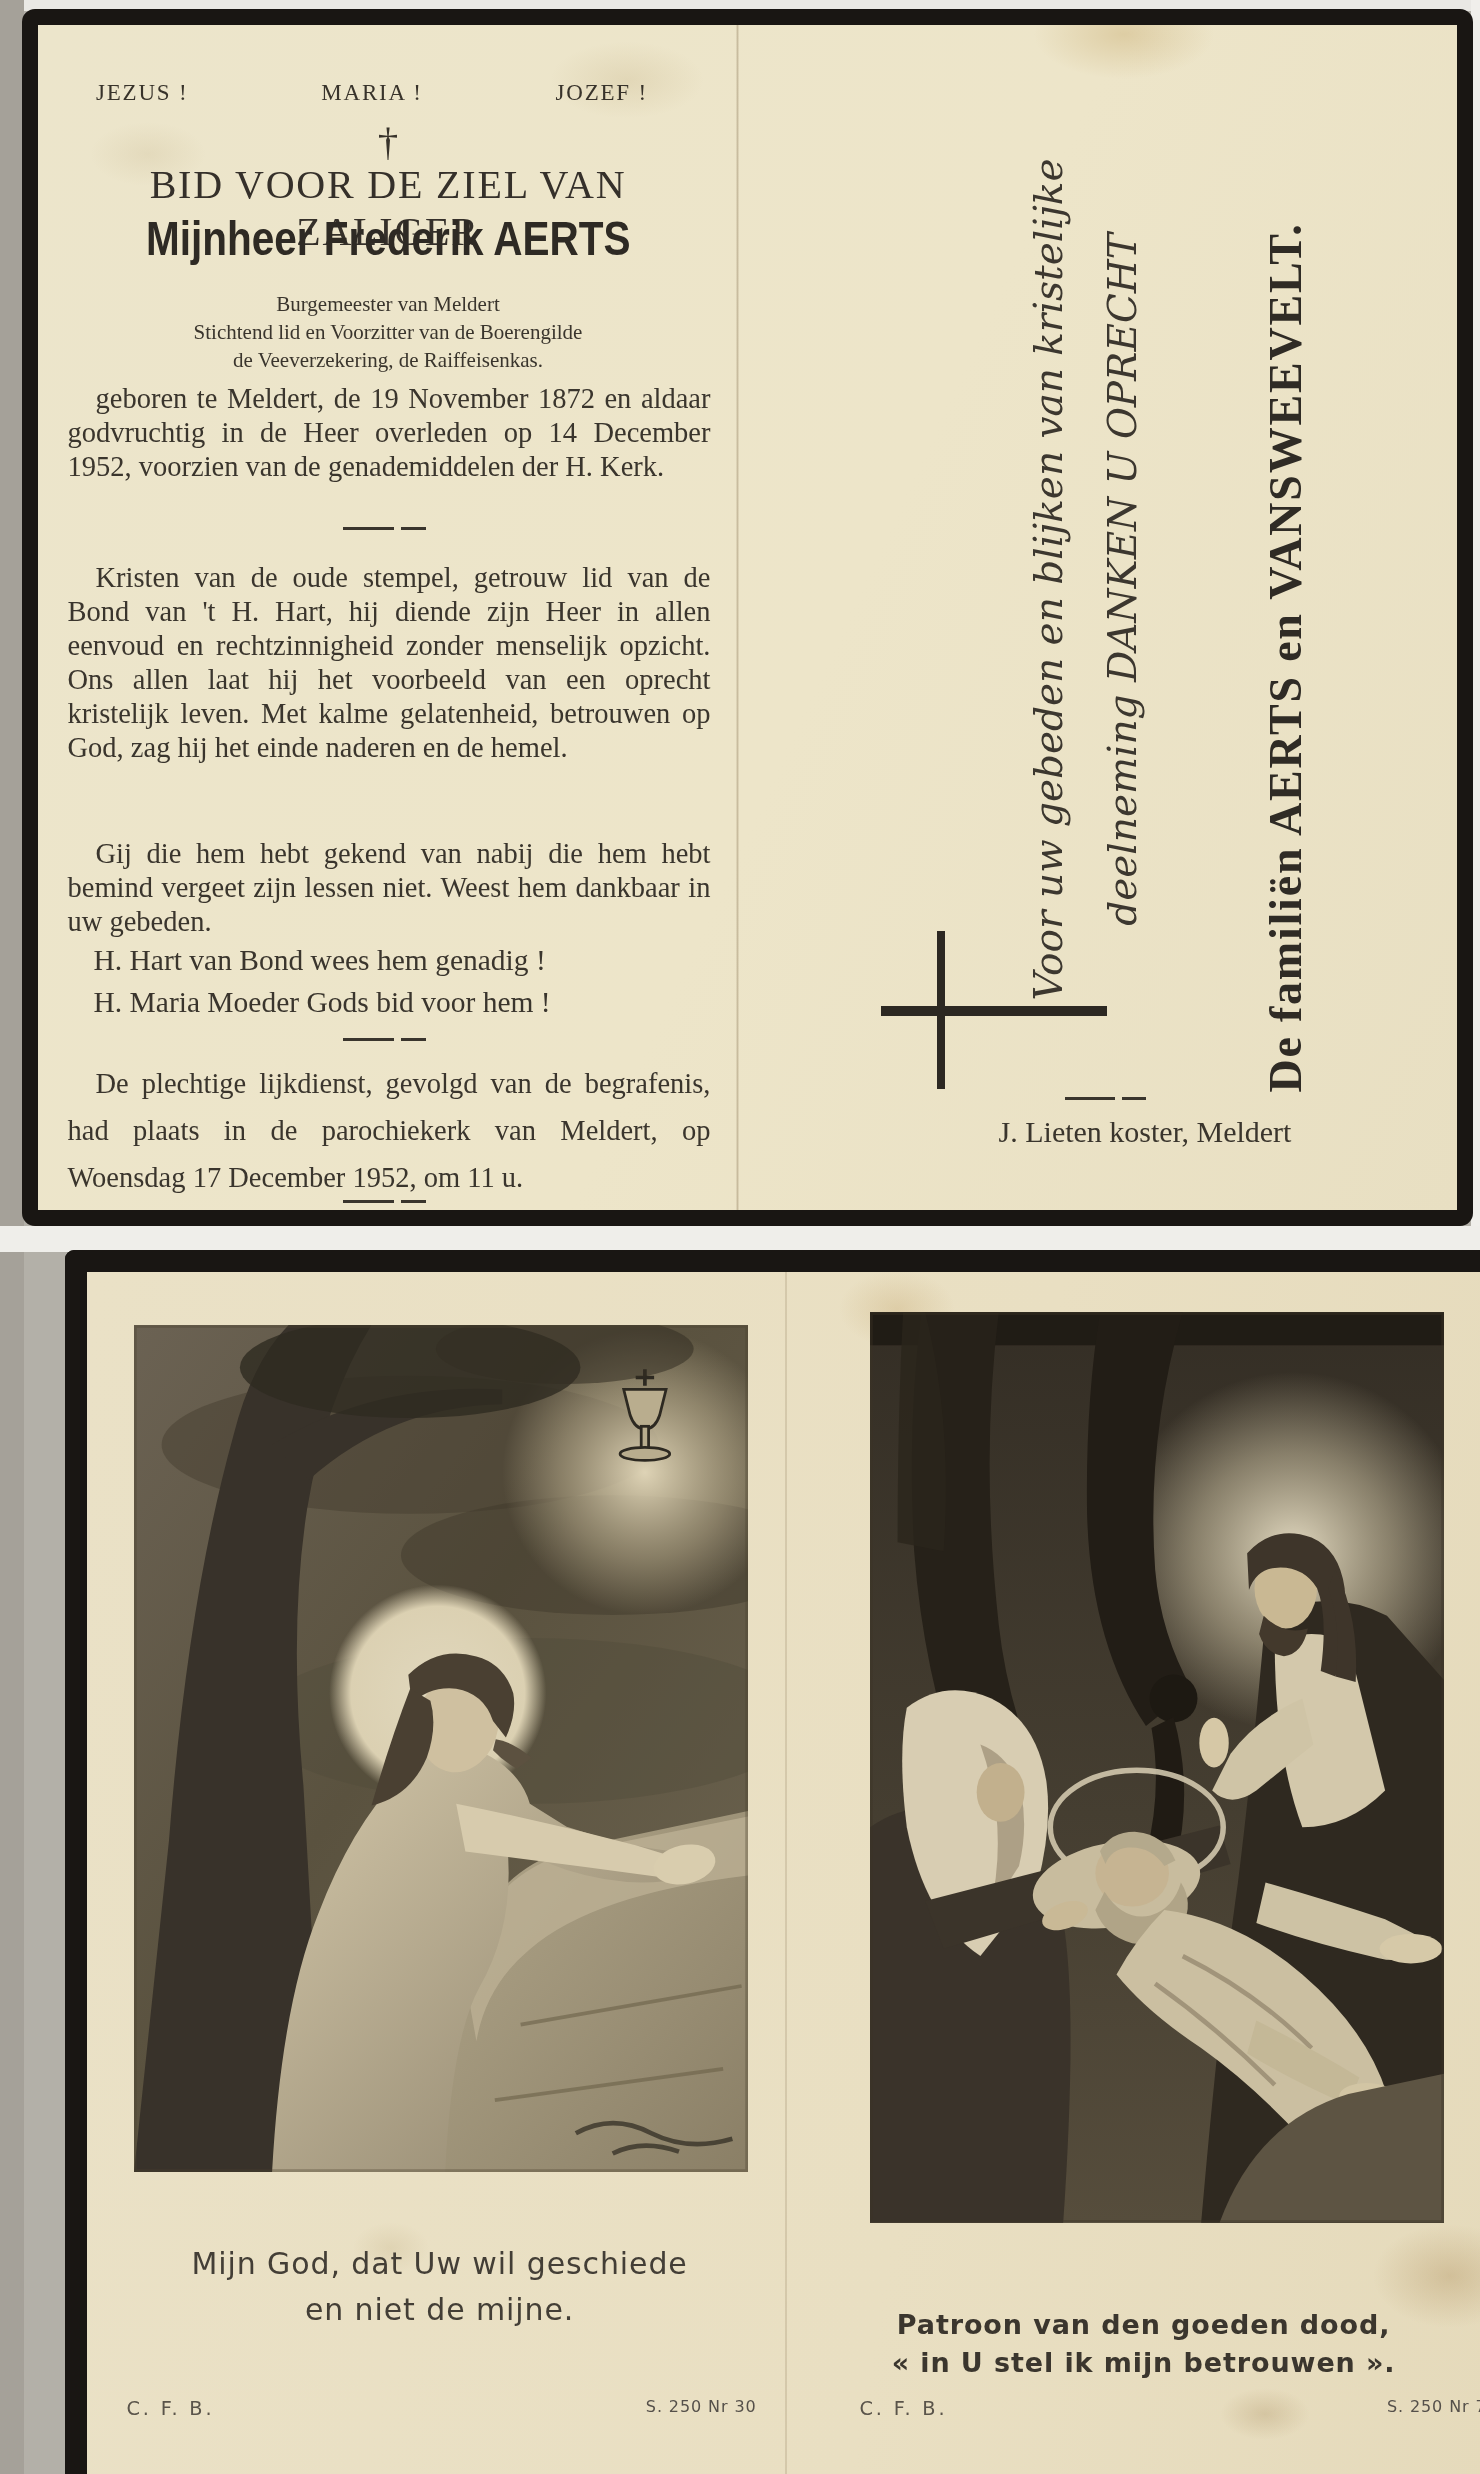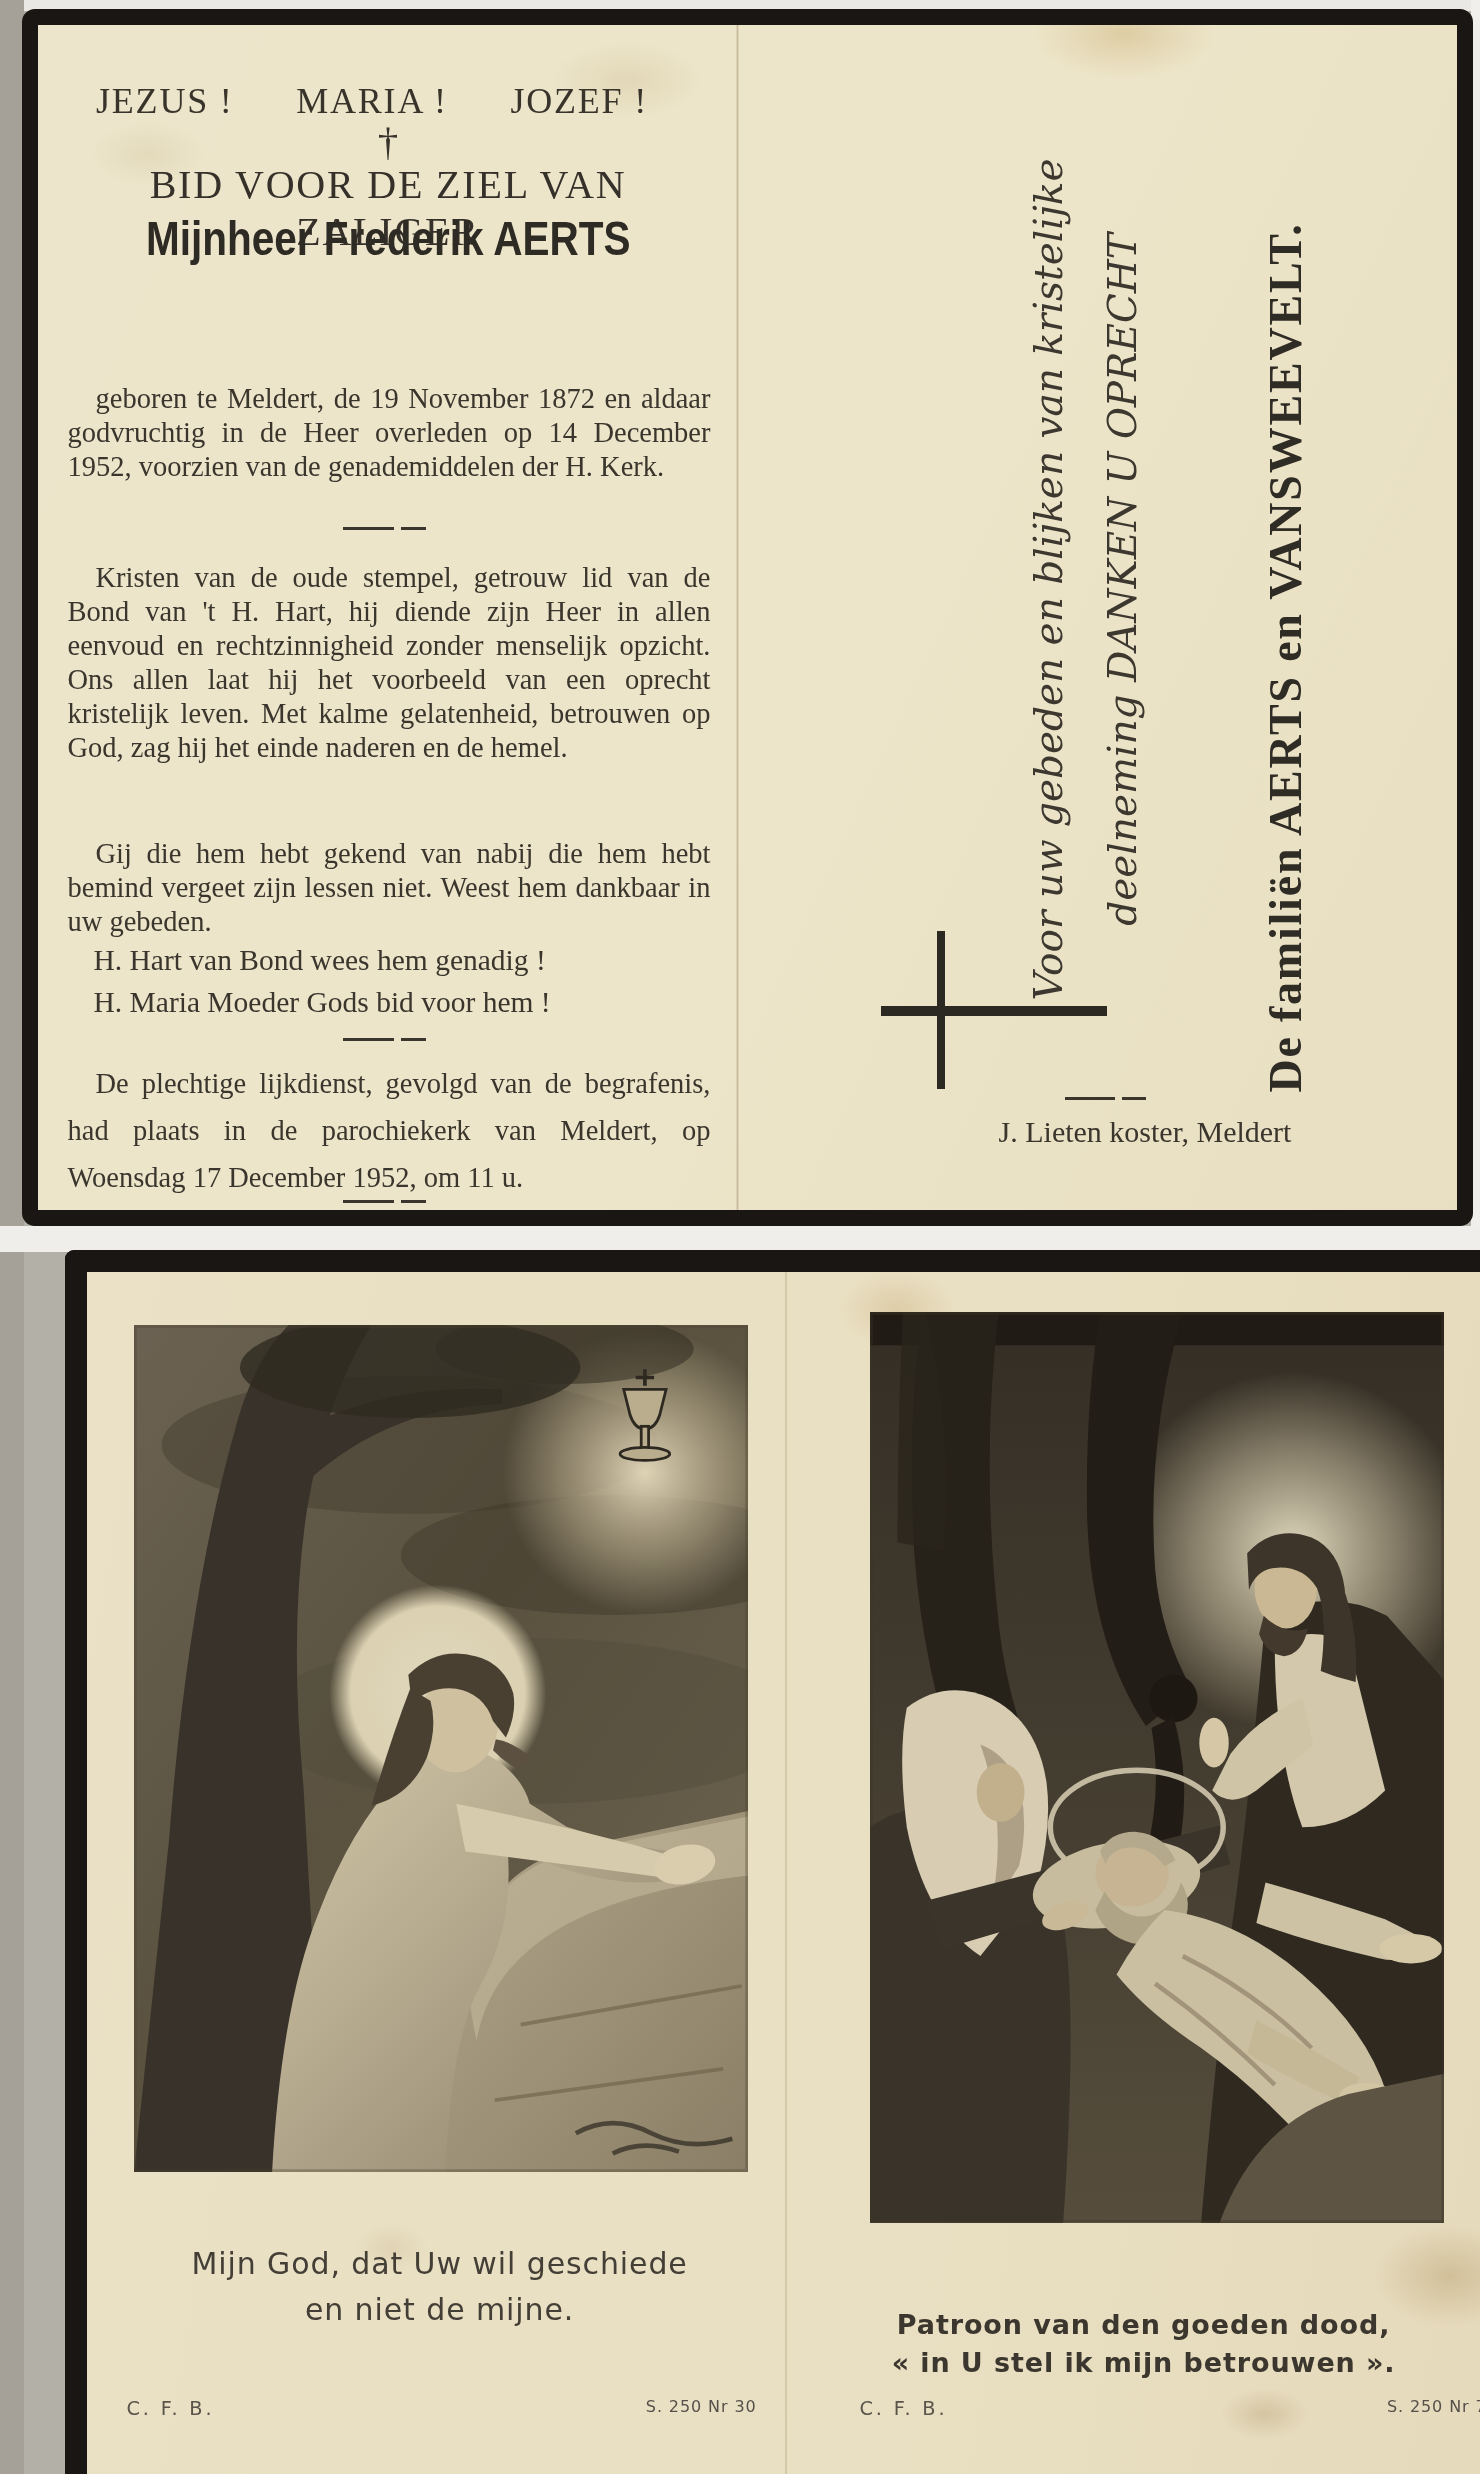--- a/index.html
+++ b/index.html
@@ -30,21 +30,21 @@
            linear-gradient(100deg, #eae1c6 0%, #e9dfc2 60%, #e5dabb 100%); margin-left: 48px;}
   .card-inner{position:relative;width:100%;height:100%;}
 
   .crease{position:absolute;top:0;bottom:0;width:2.8px;
           background:linear-gradient(to right, rgba(115,92,58,.05), rgba(115,92,58,.30), rgba(115,92,58,.05));}
 
   .abs{position:absolute;}
   .centered{text-align:center;}
 
   .invocation-row{display:flex;justify-content:space-between;
-                  font-size:36px;letter-spacing:1.8px;color:#38332b;}
+                  font-size:23px;letter-spacing:1.8px;color:#38332b;}
   .cross-glyph{font-size:41px;color:#38332b;}
   .pray-heading{font-size:40px;letter-spacing:1.8px;color:#35302a;}
   .deceased-name{font-family:"Liberation Sans",sans-serif;font-weight:700;
                  font-size:45px;color:#2e2a24;white-space:nowrap;}
   .deceased-name span{display:inline-block;transform:scaleX(.9) scaleY(1.06);transform-origin:center;}
   .role-line{font-size:21px;line-height:28px;color:#3a352d;}
   .para{font-size:28.5px;line-height:34px;text-align:justify;text-indent:28px;color:#3a352d;}
   .funeral{line-height:47px;}
   .prayer-line{font-size:29.5px;color:#3a352d;text-indent:26px;}
 
@@ -83,20 +83,25 @@
 
       <div class="abs invocation-row" style="left:58px;top:55px;width:552px;">
         <span>JEZUS !</span>
         <span>MARIA !</span>
         <span>JOZEF !</span>
       </div>
       <div class="abs centered cross-glyph" style="left:28px;top:92px;width:644px;">†</div>
       <div class="abs centered pray-heading" style="left:28px;top:136px;width:644px;">BID VOOR DE ZIEL VAN ZALIGER</div>
       <div class="abs centered deceased-name" style="left:28px;top:188px;width:644px;">
         <span>Mijnheer Frederik AERTS</span>
+      </div>
+      <div class="abs centered" style="left:28px;top:265px;width:644px;">
+        <div class="role-line">Burgemeester van Meldert</div>
+        <div class="role-line">Stichtend lid en Voorzitter van de Boerengilde</div>
+        <div class="role-line">de Veeverzekering, de Raiffeisenkas.</div>
       </div>
       <div class="abs para" style="left:29.5px;top:357px;width:643px;">geboren te Meldert, de 19 November 1872 en aldaar godvruchtig in de Heer overleden op 14 December 1952, voorzien van de genademiddelen der H. Kerk.</div>
       <div class="abs divider" style="left:305px;top:502px;"></div>
       <div class="abs para" style="left:29.5px;top:536px;width:643px;">Kristen van de oude stempel, getrouw lid van de Bond van 't H. Hart, hij diende zijn Heer in allen eenvoud en rechtzinnigheid zonder menselijk opzicht. Ons allen laat hij het voorbeeld van een oprecht kristelijk leven. Met kalme gelatenheid, betrouwen op God, zag hij het einde naderen en de hemel.</div>
       <div class="abs para" style="left:29.5px;top:812px;width:643px;">Gij die hem hebt gekend van nabij die hem hebt bemind vergeet zijn lessen niet. Weest hem dankbaar in uw gebeden.</div>
       <div class="abs prayer-line" style="left:29.5px;top:919px;width:643px;">H. Hart van Bond wees hem genadig !</div>
       <div class="abs prayer-line" style="left:29.5px;top:961px;width:643px;">H. Maria Moeder Gods bid voor hem !</div>
       <div class="abs divider" style="left:305px;top:1013px;"></div>
       <div class="abs para funeral" style="left:29.5px;top:1035px;width:643px;">De plechtige lijkdienst, gevolgd van de begrafenis, had plaats in de parochiekerk van Meldert, op Woensdag 17 December 1952, om 11 u.</div>
       <div class="abs divider" style="left:305px;top:1175px;"></div>

